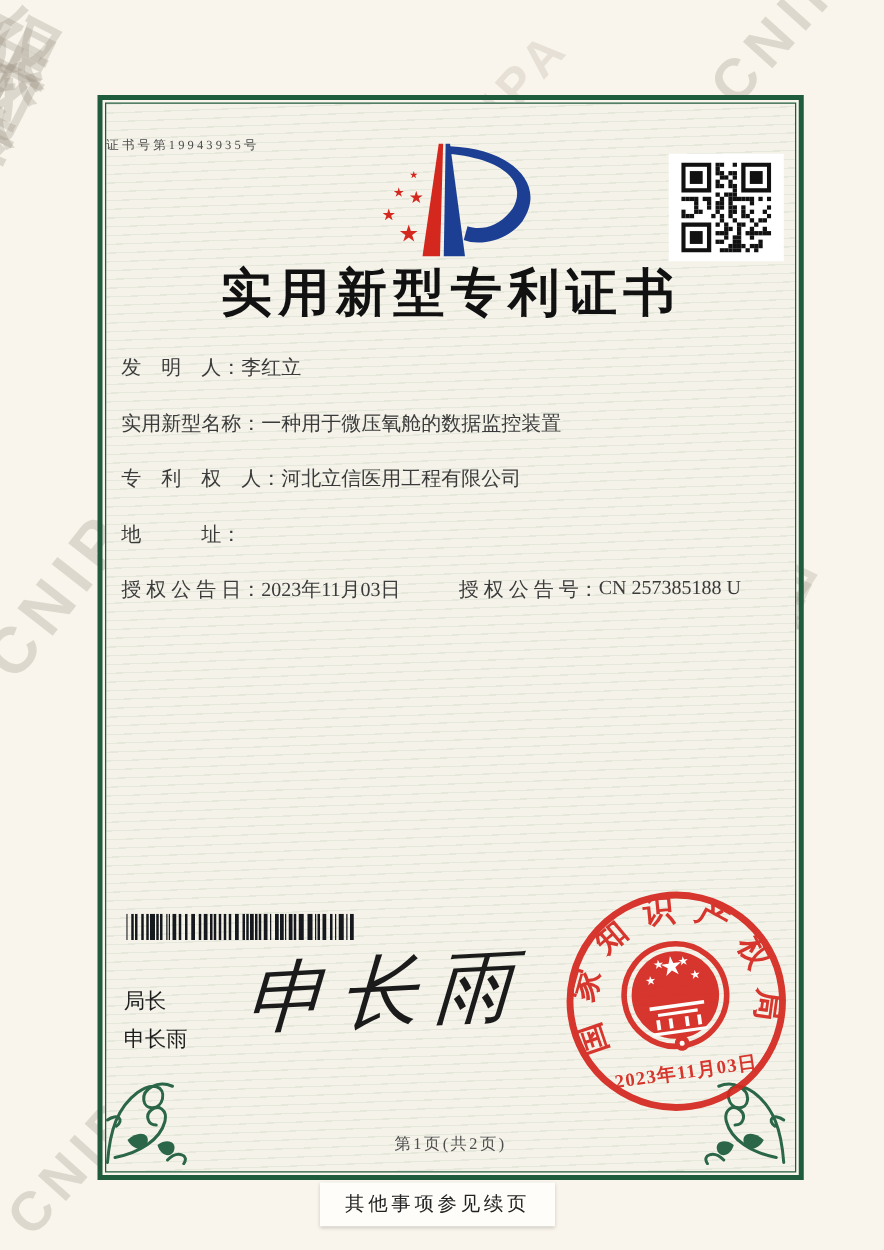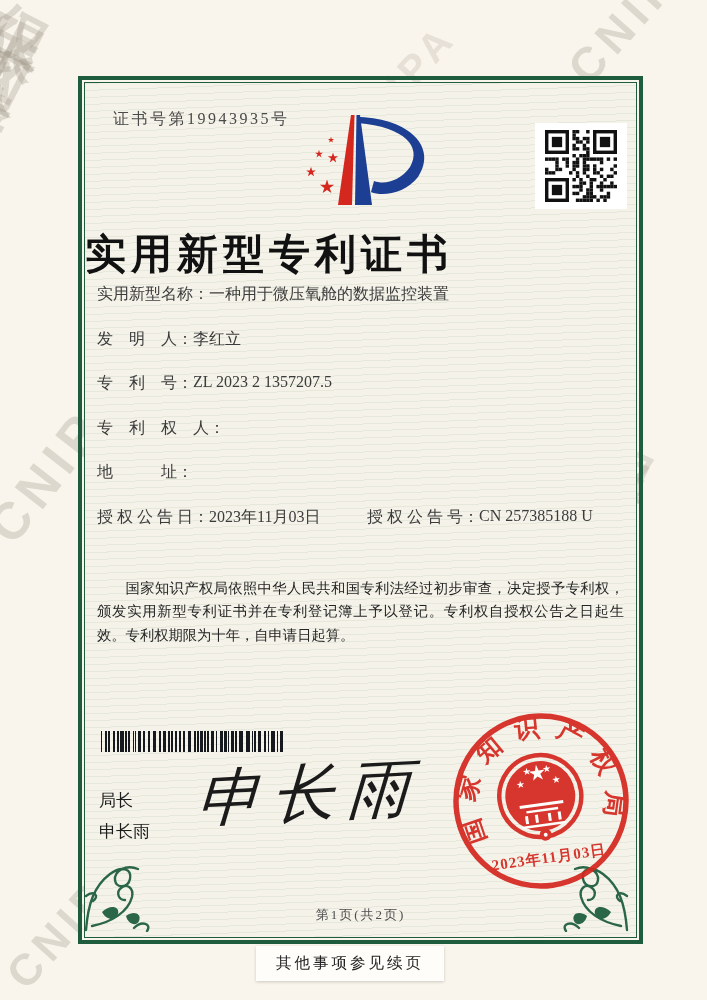--- a/index.html
+++ b/index.html
@@ -27,29 +27,29 @@
 
   
   .frame{position:absolute;left:78px;top:76px;width:557px;height:860px;
          border:4px solid #1f5b3d;z-index:1;}
   .frame-inner{position:absolute;left:2px;top:2px;right:2px;bottom:2px;
          border:1.5px solid #1f5b3d;
          background-color:#f5f3e9;
          background-image:repeating-linear-gradient(178deg,
             rgba(120,160,120,.13) 0 1px, rgba(0,0,0,0) 1px 7px);}
 
-  .cert-no{position:absolute;left:28px;top:26px;font-size:16px;
+  .cert-no{position:absolute;left:0;top:26px;font-size:10px;
            letter-spacing:2.5px;color:#4a4a4a;}
 
   .logo{position:absolute;left:196px;top:24px;width:175px;height:102px;}
 
   .qr-box{position:absolute;left:450px;top:40px;width:92px;height:86px;
           background:#fff;display:flex;align-items:center;justify-content:center;}
 
-  .title{position:absolute;left:0;top:144px;width:100%;
+  .title{position:absolute;left:0;top:124px;width:100%;text-align:center;
          font-size:41px;font-weight:700;letter-spacing:5px;color:#111;}
 
   .fields{position:absolute;left:12px;top:201px;width:527px;}
   .frow{height:44.5px;font-size:16px;color:#3b3b3b;display:flex;align-items:flex-start;}
   .flabel{white-space:pre;}
   .fvalue{white-space:pre;}
   .fv-fixed{width:158px;}
 
   .paras{position:absolute;left:12px;top:494px;width:527px;font-size:14.3px;
          line-height:1.64;color:#242424;text-align:justify;}
@@ -238,47 +238,43 @@
             <rect x="0" y="46.66666666666667" width="23.333333333333336" height="23.333333333333336" fill="#111"></rect>
             <rect x="3.3333333333333335" y="50" width="16.666666666666668" height="16.666666666666668" fill="#fff"></rect>
             <rect x="6.666666666666667" y="53.333333333333336" width="10" height="10" fill="#111"></rect>
           </svg>
       </div>
 
       <div class="title">实用新型专利证书</div>
 
       <div class="fields">
         <div class="frow">
+          <span class="flabel">发　明　人：</span>
+          <span class="fvalue">李红立</span>
+        </div>
+        <div class="frow">
           <span class="flabel">实用新型名称：</span>
           <span class="fvalue">一种用于微压氧舱的数据监控装置</span>
         </div>
         <div class="frow">
-          <span class="flabel">发　明　人：</span>
-          <span class="fvalue">李红立</span>
-        </div>
-        <div class="frow">
-          <span class="flabel">专　利　号：</span>
-          <span class="fvalue">ZL 2023 2 1357207.5</span>
-        </div>
-        <div class="frow">
           <span class="flabel">专　利　权　人：</span>
+          <span class="fvalue">河北立信医用工程有限公司</span>
         </div>
         <div class="frow">
           <span class="flabel">地　　　址：</span>
         </div>
         <div class="frow">
           <span class="flabel">授 权 公 告 日：</span>
           <span class="fvalue fv-fixed">2023年11月03日</span>
           <span class="flabel">授 权 公 告 号：</span>
           <span class="fvalue">CN 257385188 U</span>
         </div>
       </div>
 
       <div class="paras">
-        <p>国家知识产权局依照中华人民共和国专利法经过初步审查，决定授予专利权，颁发实用新型专利证书并在专利登记簿上予以登记。专利权自授权公告之日起生效。专利权期限为十年，自申请日起算。</p>
       </div>
 
       <div class="barcode" id="barcode"><span style="display:inline-block;height:21px;background:#15181c;width:1px;margin-right:3px;vertical-align:top"></span><span style="display:inline-block;height:21px;background:#15181c;width:2px;margin-right:1px;vertical-align:top"></span><span style="display:inline-block;height:21px;background:#15181c;width:2px;margin-right:3px;vertical-align:top"></span><span style="display:inline-block;height:21px;background:#15181c;width:2px;margin-right:2px;vertical-align:top"></span><span style="display:inline-block;height:21px;background:#15181c;width:2px;margin-right:1px;vertical-align:top"></span><span style="display:inline-block;height:21px;background:#15181c;width:4px;margin-right:1px;vertical-align:top"></span><span style="display:inline-block;height:21px;background:#15181c;width:2px;margin-right:1px;vertical-align:top"></span><span style="display:inline-block;height:21px;background:#15181c;width:2px;margin-right:3px;vertical-align:top"></span><span style="display:inline-block;height:21px;background:#15181c;width:1px;margin-right:1px;vertical-align:top"></span><span style="display:inline-block;height:21px;background:#15181c;width:1px;margin-right:2px;vertical-align:top"></span><span style="display:inline-block;height:21px;background:#15181c;width:3px;margin-right:2px;vertical-align:top"></span><span style="display:inline-block;height:21px;background:#15181c;width:2px;margin-right:3px;vertical-align:top"></span><span style="display:inline-block;height:21px;background:#15181c;width:2px;margin-right:3px;vertical-align:top"></span><span style="display:inline-block;height:21px;background:#15181c;width:3px;margin-right:3px;vertical-align:top"></span><span style="display:inline-block;height:21px;background:#15181c;width:2px;margin-right:2px;vertical-align:top"></span><span style="display:inline-block;height:21px;background:#15181c;width:3px;margin-right:2px;vertical-align:top"></span><span style="display:inline-block;height:21px;background:#15181c;width:2px;margin-right:1px;vertical-align:top"></span><span style="display:inline-block;height:21px;background:#15181c;width:2px;margin-right:2px;vertical-align:top"></span><span style="display:inline-block;height:21px;background:#15181c;width:2px;margin-right:2px;vertical-align:top"></span><span style="display:inline-block;height:21px;background:#15181c;width:2px;margin-right:2px;vertical-align:top"></span><span style="display:inline-block;height:21px;background:#15181c;width:2px;margin-right:3px;vertical-align:top"></span><span style="display:inline-block;height:21px;background:#15181c;width:3px;margin-right:3px;vertical-align:top"></span><span style="display:inline-block;height:21px;background:#15181c;width:2px;margin-right:1px;vertical-align:top"></span><span style="display:inline-block;height:21px;background:#15181c;width:2px;margin-right:1px;vertical-align:top"></span><span style="display:inline-block;height:21px;background:#15181c;width:3px;margin-right:1px;vertical-align:top"></span><span style="display:inline-block;height:21px;background:#15181c;width:2px;margin-right:1px;vertical-align:top"></span><span style="display:inline-block;height:21px;background:#15181c;width:2px;margin-right:2px;vertical-align:top"></span><span style="display:inline-block;height:21px;background:#15181c;width:3px;margin-right:2px;vertical-align:top"></span><span style="display:inline-block;height:21px;background:#15181c;width:1px;margin-right:3px;vertical-align:top"></span><span style="display:inline-block;height:21px;background:#15181c;width:3px;margin-right:1px;vertical-align:top"></span><span style="display:inline-block;height:21px;background:#15181c;width:3px;margin-right:1px;vertical-align:top"></span><span style="display:inline-block;height:21px;background:#15181c;width:1px;margin-right:2px;vertical-align:top"></span><span style="display:inline-block;height:21px;background:#15181c;width:3px;margin-right:1px;vertical-align:top"></span><span style="display:inline-block;height:21px;background:#15181c;width:2px;margin-right:2px;vertical-align:top"></span><span style="display:inline-block;height:21px;background:#15181c;width:4px;margin-right:3px;vertical-align:top"></span><span style="display:inline-block;height:21px;background:#15181c;width:4px;margin-right:2px;vertical-align:top"></span><span style="display:inline-block;height:21px;background:#15181c;width:1px;margin-right:1px;vertical-align:top"></span><span style="display:inline-block;height:21px;background:#15181c;width:2px;margin-right:2px;vertical-align:top"></span><span style="display:inline-block;height:21px;background:#15181c;width:3px;margin-right:3px;vertical-align:top"></span><span style="display:inline-block;height:21px;background:#15181c;width:2px;margin-right:2px;vertical-align:top"></span><span style="display:inline-block;height:21px;background:#15181c;width:1px;margin-right:2px;vertical-align:top"></span><span style="display:inline-block;height:21px;background:#15181c;width:4px;margin-right:2px;vertical-align:top"></span><span style="display:inline-block;height:21px;background:#15181c;width:1px;margin-right:2px;vertical-align:top"></span><span style="display:inline-block;height:21px;background:#15181c;width:3px;margin-right:2px;vertical-align:top"></span></div>
 
       <div class="signer">
         <div>局长</div>
         <div>申长雨</div>
       </div>
       <div class="handwriting">申长雨</div>
 

